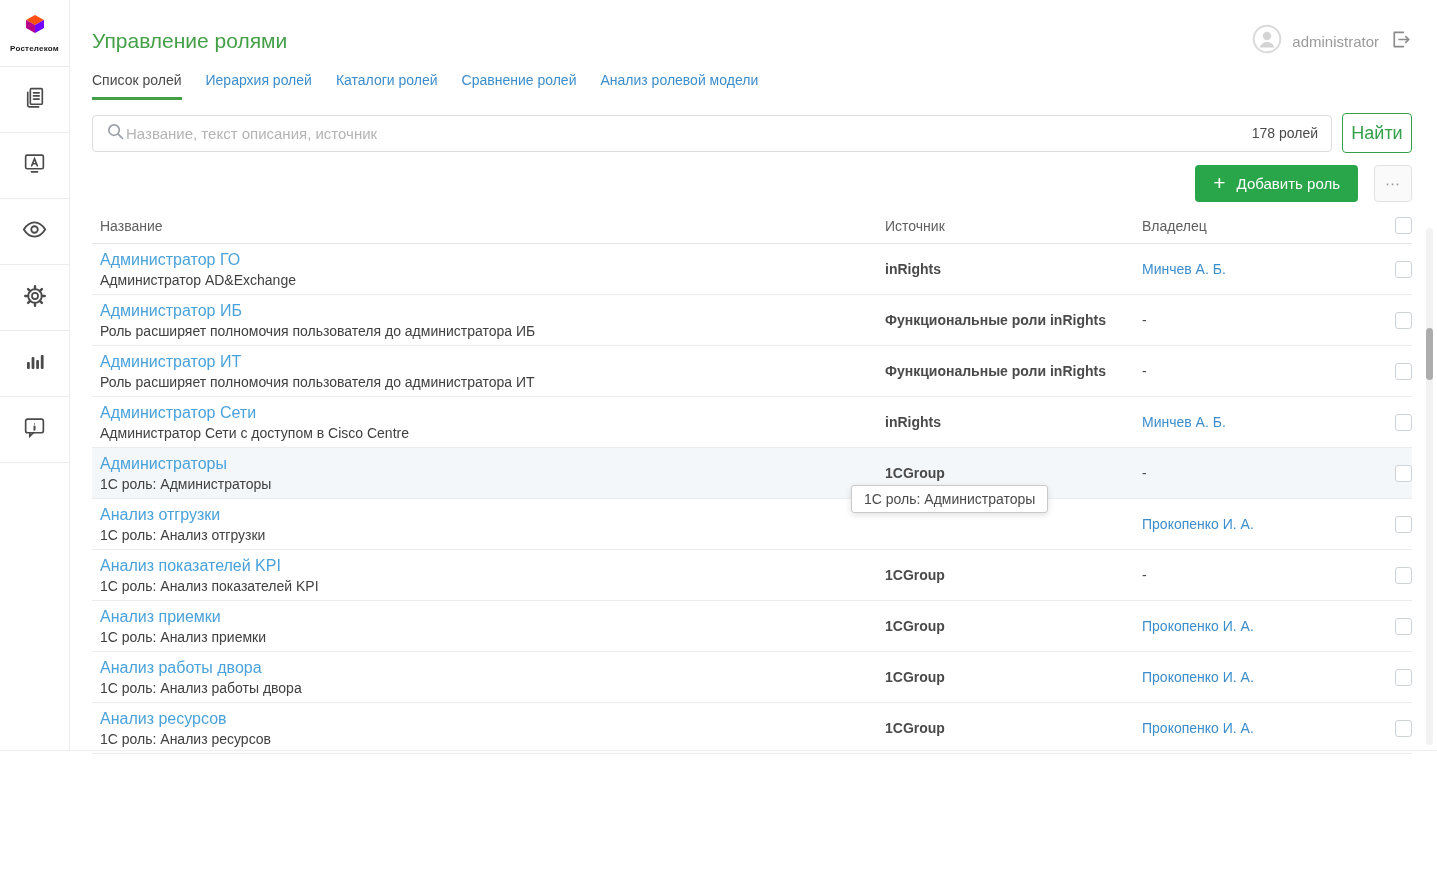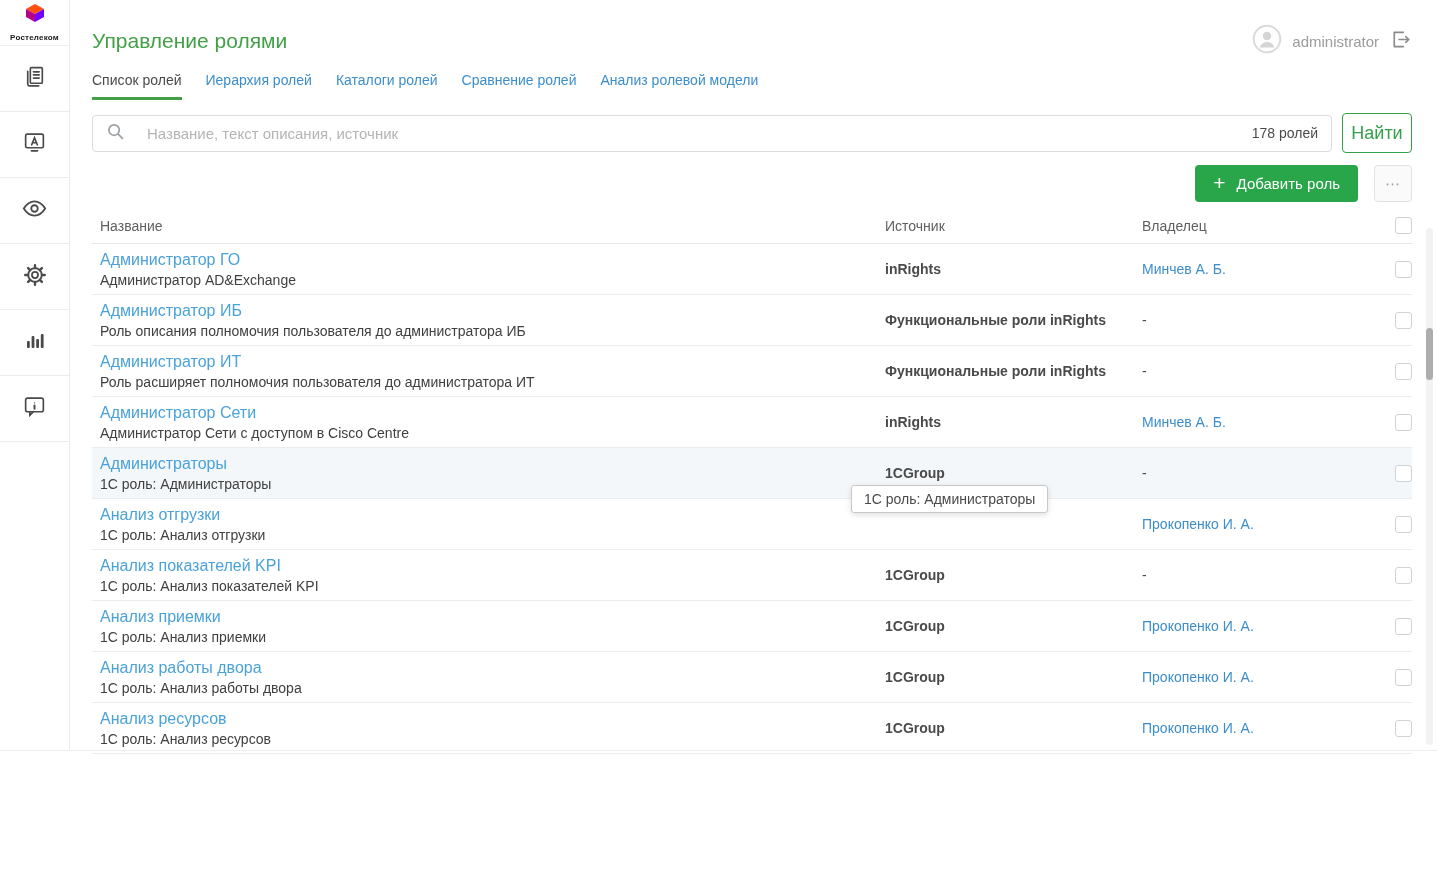--- a/index.html
+++ b/index.html
@@ -2,40 +2,40 @@
 <html><head>
 <meta charset="utf-8">
 <style>
   * { box-sizing: border-box; margin: 0; padding: 0; }
   html, body { width: 1437px; height: 890px; background: #fff; font-family: "Liberation Sans", sans-serif; position: relative; overflow: hidden; }
 
   .app { display: flex; height: 751px; border-bottom: 1px solid #ededed; background: #fff; }
 
   
   .sidebar { width: 70px; flex-shrink: 0; background: #fff; border-right: 1px solid #ececec; }
-  .logo-block { height: 46px; display: flex; flex-direction: column; align-items: center; justify-content: center; border-bottom: 1px solid #ececec; cursor: pointer; }
+  .logo-block { height: 67px; display: flex; flex-direction: column; align-items: center; justify-content: center; border-bottom: 1px solid #ececec; cursor: pointer; }
   .logo-text { font-size: 8px; font-weight: bold; color: #1a1a1a; margin-top: 2px; letter-spacing: .2px; }
   .side-item { height: 66px; display: flex; align-items: center; justify-content: center; border-bottom: 1px solid #ececec; cursor: pointer; }
 
   
   .main { flex: 1; position: relative; padding: 0 25px 0 22px; background: #fff; }
 
   .topbar { display: flex; justify-content: space-between; align-items: center; margin-top: 24px; }
   .page-title { font-size: 21px; font-weight: 500; color: #43a047; }
   .user-area { display: flex; align-items: center; gap: 10px; }
   .username { font-size: 15px; color: #9b9b9b; }
   .logout-btn { cursor: pointer; display: flex; align-items: center; }
   .avatar { cursor: pointer; display: flex; align-items: center; }
 
   .tabs { display: flex; gap: 24px; margin-top: 14px; font-size: 14px; }
   .tab { color: #3c8dcc; padding-bottom: 9px; cursor: pointer; border-bottom: 3px solid transparent; }
   .tab.active { color: #4a4a4a; border-bottom-color: #43a047; }
 
   .search-row { display: flex; gap: 10px; margin-top: 13px; align-items: center; }
-  .search-box { flex: 1; height: 37px; border: 1px solid #dcdcdc; border-radius: 4px; display: flex; align-items: center; padding: 0 13px; gap: 22px; background: #fff; }
+  .search-box { flex: 1; height: 37px; border: 1px solid #dcdcdc; border-radius: 4px; display: flex; align-items: center; padding: 0 13px; gap: 1px; background: #fff; }
   .search-box input { border: none; outline: none; flex: 1; font-size: 15px; color: #444; font-family: "Liberation Sans", sans-serif; background: transparent; }
   .search-box input::placeholder { color: #b4b4b4; }
   .roles-count { font-size: 14px; color: #4a4a4a; white-space: nowrap; }
   .find-btn { width: 70px; height: 40px; background: #fff; border: 1px solid #35a04a; color: #35a04a; border-radius: 4px; font-size: 18px; cursor: pointer; font-family: "Liberation Sans", sans-serif; }
 
   .actions-row { display: flex; justify-content: flex-end; gap: 16px; margin-top: 12px; }
   .add-btn { height: 37px; background: #2aa64a; color: #fff; border: none; border-radius: 4px; font-size: 15px; padding: 0 18px; display: flex; align-items: center; gap: 11px; cursor: pointer; font-family: "Liberation Sans", sans-serif; }
   .add-btn .plus { font-size: 21px; font-weight: 400; line-height: 1; margin-top: -2px; }
   .more-btn { width: 38px; height: 37px; background: #fafafa; border: 1px solid #e2e2e2; border-radius: 4px; color: #9a9a9a; cursor: pointer; font-size: 15px; line-height: 1; letter-spacing: 1px; }
 
@@ -217,21 +217,21 @@
     </div>
     <div class="c-source source-cell">inRights</div>
     <div class="c-owner"><a class="owner-link">Минчев А. Б.</a></div>
     <div class="c-check">
               <span class="checkbox"></span>
             </div>
   </div>
           <div class="trow">
     <div class="c-name name-cell">
       <a class="role-link">Администратор ИБ</a>
-      <div class="role-sub">Роль описания полномочия пользователя до администратора ИБ</div>
+      <div class="role-sub">Роль расширяет полномочия пользователя до администратора ИБ</div>
     </div>
     <div class="c-source source-cell">Функциональные роли inRights</div>
     <div class="c-owner"><a class="owner-link dash">-</a></div>
     <div class="c-check">
               <span class="checkbox"></span>
             </div>
   </div>
           <div class="trow">
     <div class="c-name name-cell">
       <a class="role-link">Администратор ИТ</a>

